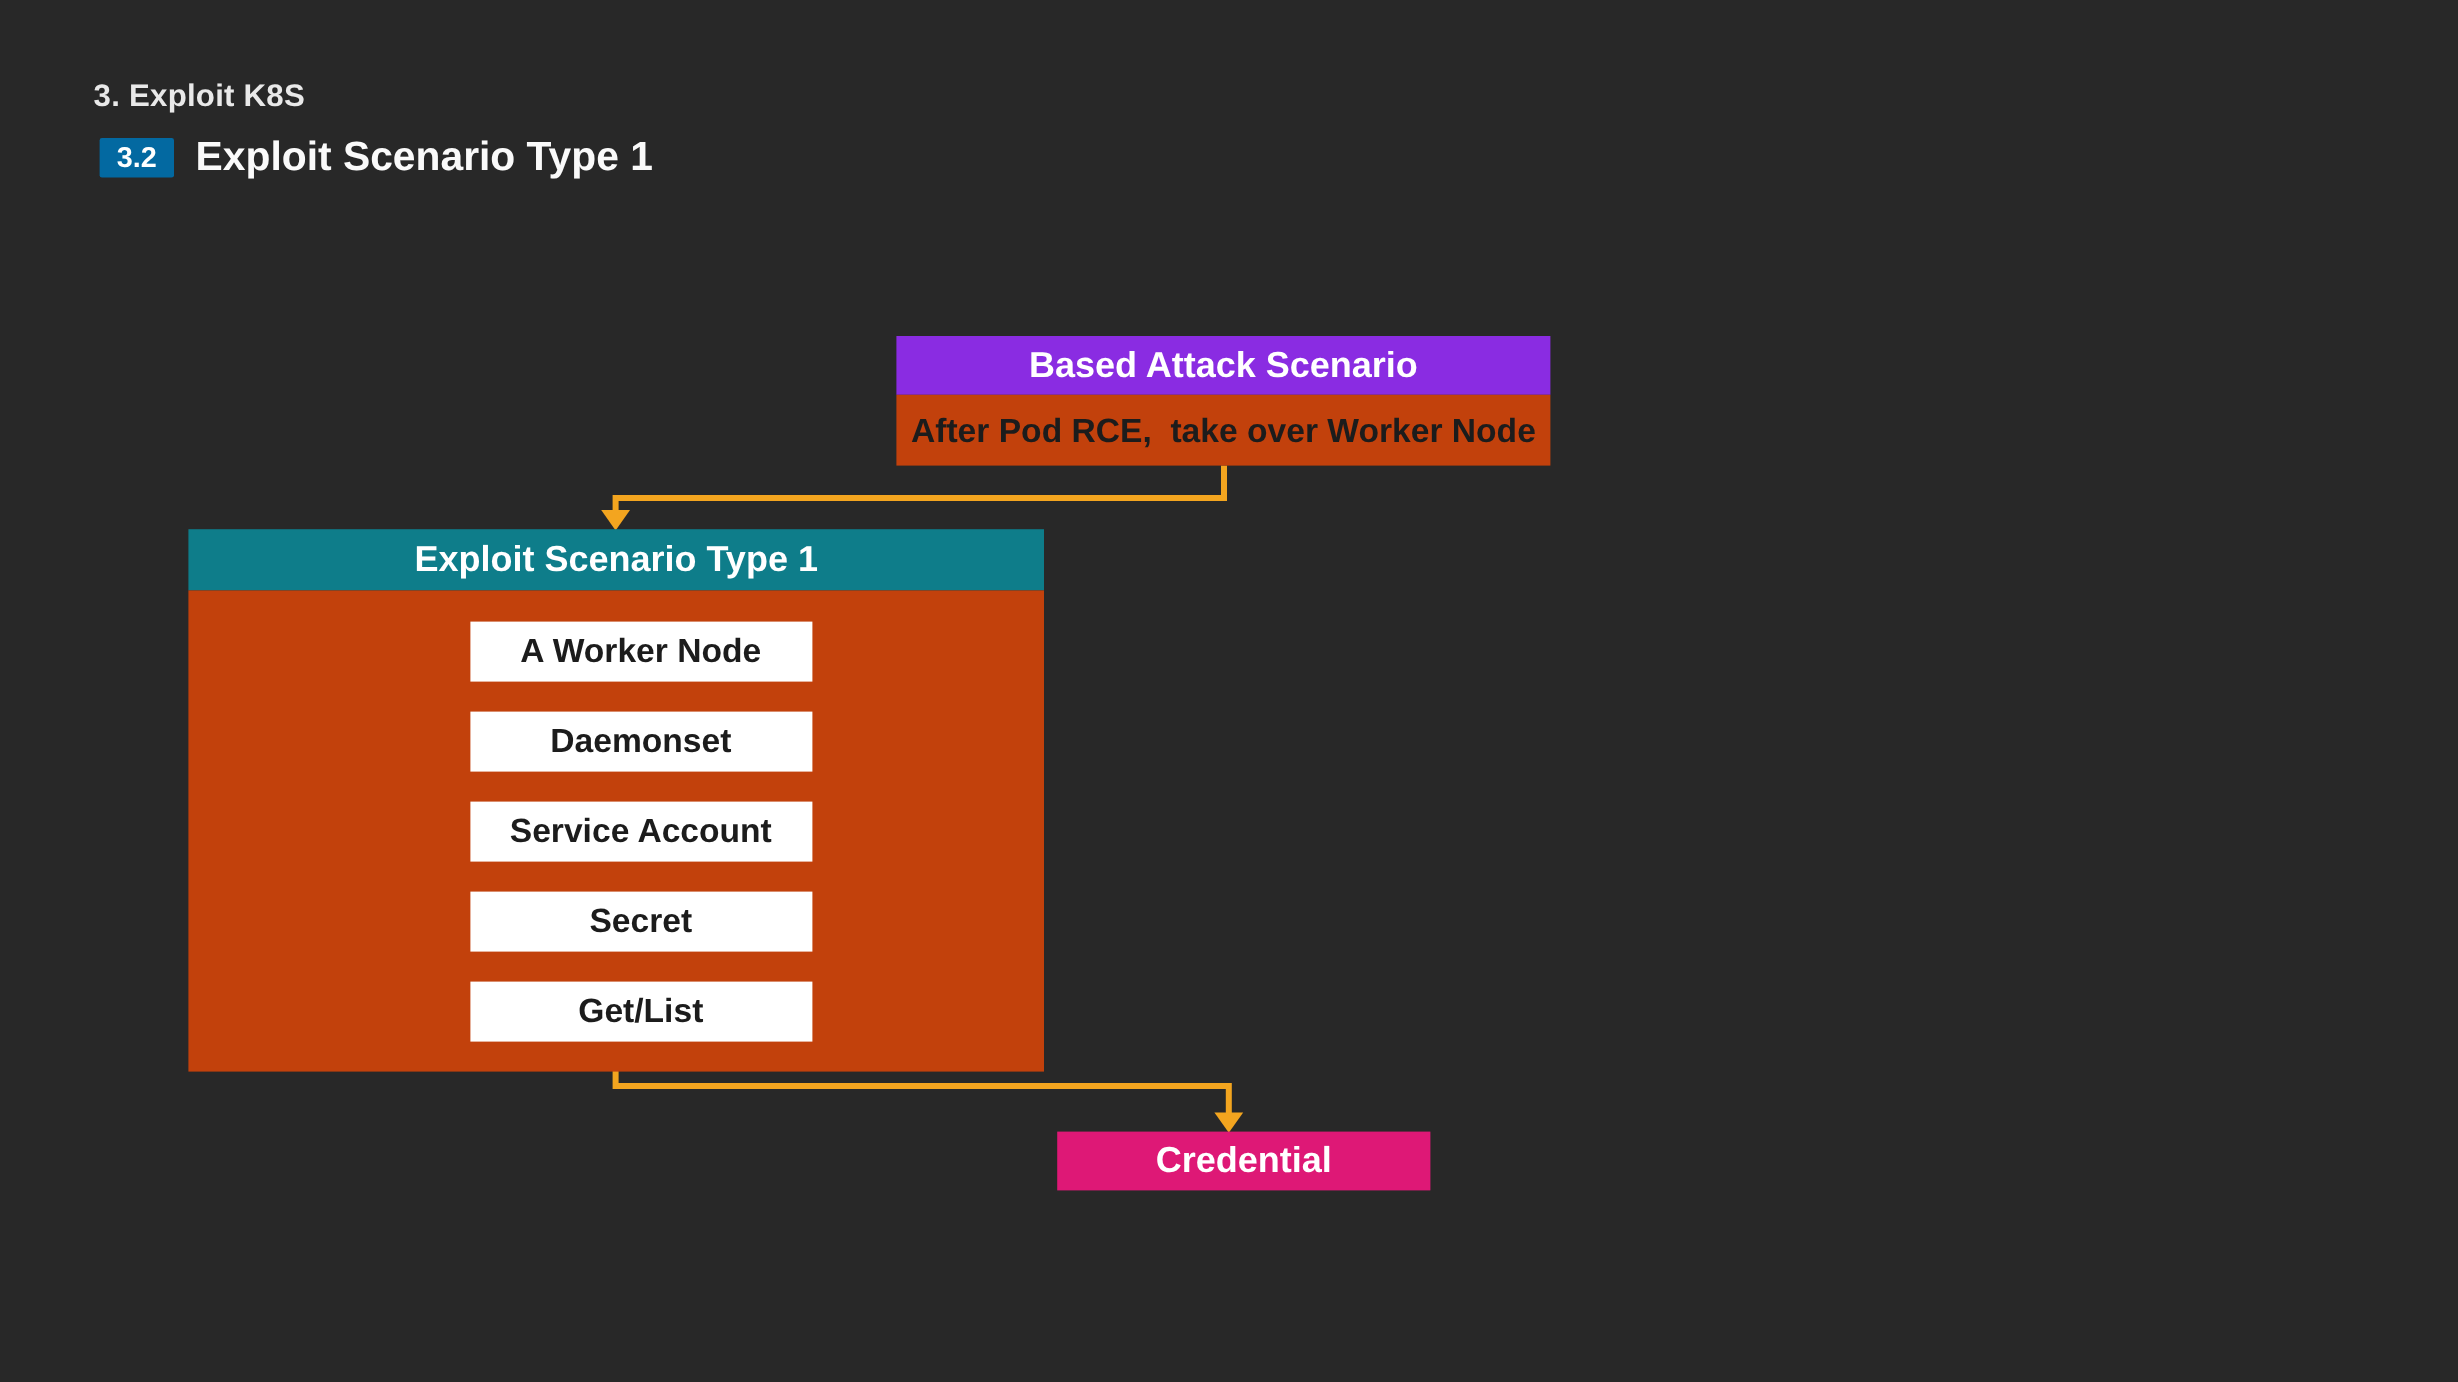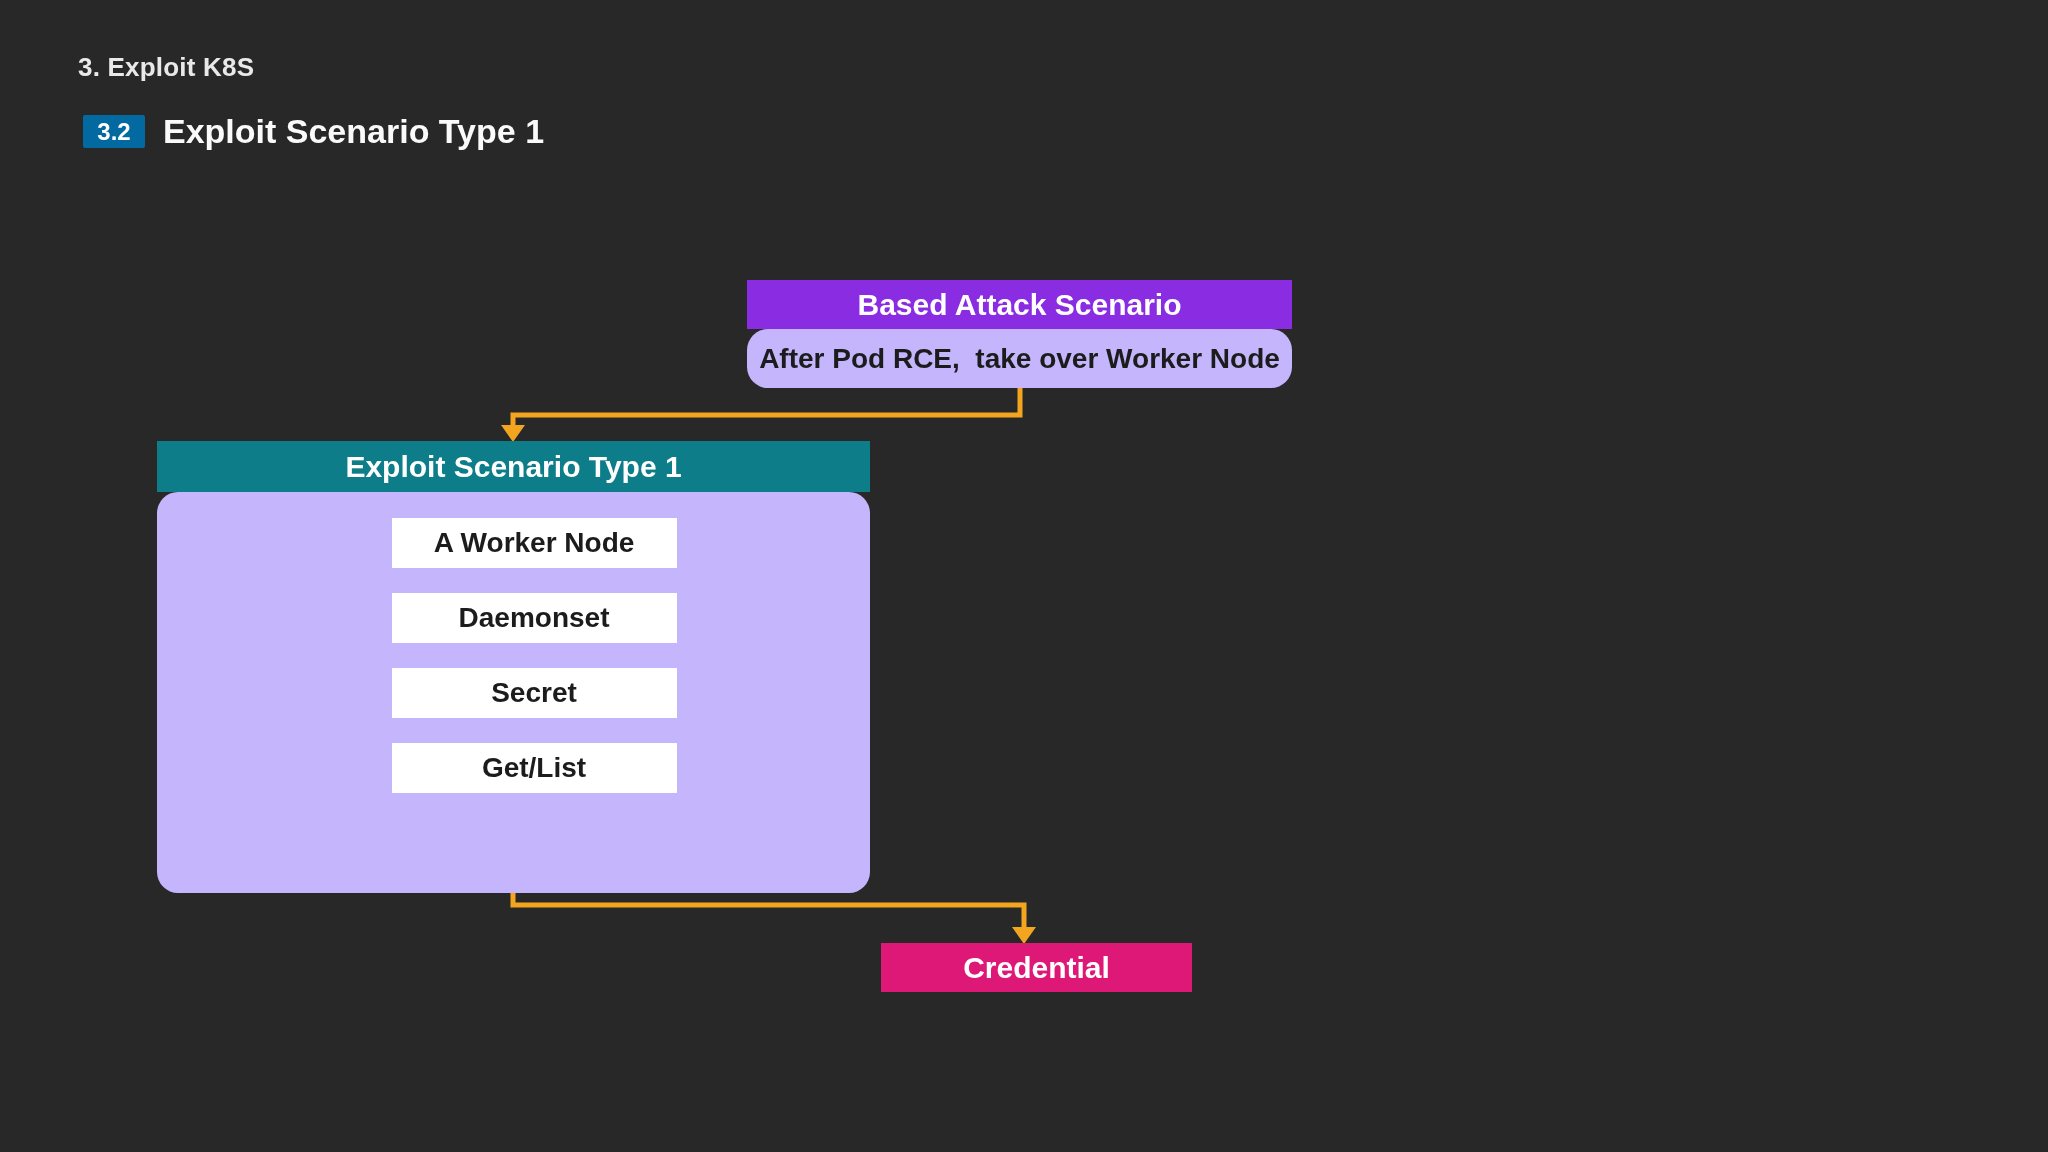--- a/index.html
+++ b/index.html
@@ -13,21 +13,21 @@
     width: 2048px;
     height: 1152px;
     background: #282828;
     overflow: hidden;
   }
 
   
   #section-label {
     position: absolute;
     left: 78px;
-    top: 52px;
+    top: 64px;
     font-size: 26px;
     font-weight: bold;
     color: #E9E9E9;
     letter-spacing: 0.2px;
   }
   #badge {
     position: absolute;
     left: 83px;
     top: 115px;
     width: 62px;
@@ -63,25 +63,24 @@
   .node-header {
     display: flex;
     align-items: center;
     justify-content: center;
     color: #FFFFFF;
     font-weight: bold;
     font-size: 30px;
     flex: 0 0 auto;
   }
   .node-body {
-    background: #c4b5fd;
+    background: #c2410c;
     color: #1C1C1C;
     font-weight: bold;
     flex: 1 1 auto;
-    border-radius: 21px;
   }
 
   
   #node-based-attack {
     left: 747px;
     top: 280px;
     width: 545px;
     height: 108px;
   }
   #node-based-attack .node-header { height: 49px; background: #8A2CE2; }
@@ -186,20 +185,21 @@
   <div class="node" id="node-based-attack">
     <div class="node-header">Based Attack Scenario</div>
     <div class="node-body">After Pod RCE,  take over Worker Node</div>
   </div>
 
   <div class="node" id="node-exploit-scenario">
     <div class="node-header">Exploit Scenario Type 1</div>
     <div class="node-body">
       <div class="exploit-item">A Worker Node</div>
       <div class="exploit-item">Daemonset</div>
+      <div class="exploit-item">Service Account</div>
       <div class="exploit-item">Secret</div>
       <div class="exploit-item">Get/List</div>
     </div>
   </div>
 
   <div class="node" id="node-credential">
     <div class="node-header">Credential</div>
   </div>
 
 </div>

